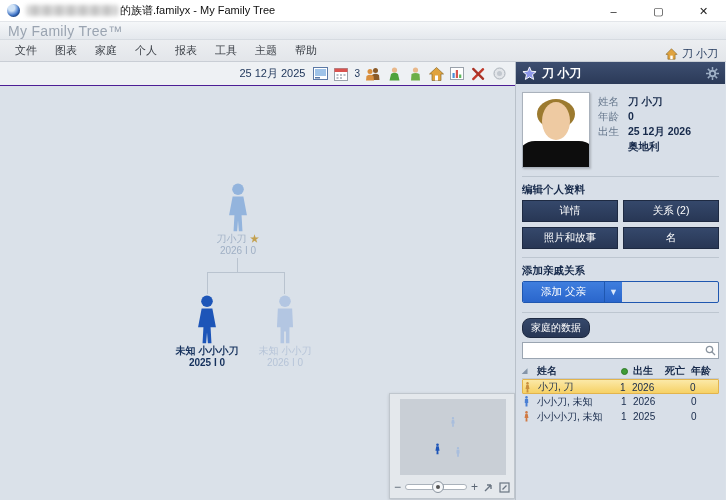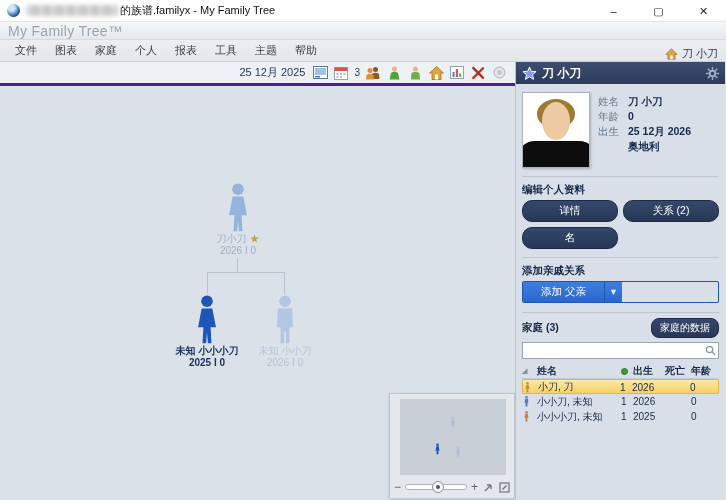--- a/index.html
+++ b/index.html
@@ -32,21 +32,21 @@
   .menu-item { font-size:11px; color:#3a3f46; padding:3px 9px; cursor:default; }
   .home-person { position:absolute; right:8px; display:flex; align-items:center; gap:4px;
     font-size:11px; color:#1c3358; }
   .home-ic { width:13px; height:12px; }
 
   
   .main { display:flex; height:438px; }
   .left-col { width:516px; display:flex; flex-direction:column; border-right:1px solid #b9c1ca; }
 
   
-  .toolbar { height:24px; background:#eef1f4; border-bottom:3px solid #4c1d95;
+  .toolbar { height:24px; background:#eef1f4; border-bottom:1px solid #4c1d95;
     display:flex; align-items:center; justify-content:flex-end; gap:5px; padding-right:8px; }
   .tb-date { font-size:11px; color:#1c3358; margin-right:2px; }
   .tb-count { font-size:10px; color:#1c3358; }
   .ic { width:16px; height:16px; display:inline-flex; align-items:center; justify-content:center; }
 
   
   .canvas { position:relative; flex:1; background:#dae1e9; overflow:hidden; }
   .node { position:absolute; text-align:center; }
   .node-label { font-size:10px; line-height:12px; white-space:nowrap; }
   .lab-root { color:#9fafc4; }
@@ -82,21 +82,21 @@
   .av-body { position:absolute; left:-6px; bottom:-8px; width:80px; height:34px; border-radius:18px 18px 0 0; background:#0d0d0d; }
   .dl { padding-top:2px; }
   .dl-row { display:flex; line-height:15px; }
   .dl-label { width:30px; color:#67788d; font-size:10.5px; }
   .dl-value { color:#16294a; font-size:10.5px; font-weight:bold; }
 
   .hr { border-top:1px solid #bdc6d0; margin:2px 6px; }
   .section-title { font-size:10.5px; font-weight:bold; color:#16294a; padding:4px 6px 3px 6px; }
 
   .btn-grid { display:grid; grid-template-columns:1fr 1fr; gap:5px; padding:0 6px 6px 6px; }
-  .nav-btn { background:linear-gradient(#35486b,#283755); border:1px solid #1e2a42; border-radius:10px;
+  .nav-btn { background:linear-gradient(#35486b,#283755); border:1px solid #1e2a42; border-radius:0;
     color:#fff; font-size:10.5px; text-align:center; padding:3px 0; cursor:default; }
 
   .add-btn { display:inline-flex; margin:0 6px 7px 6px; border:1px solid #1f57b0; border-radius:2px;
     overflow:hidden; cursor:default; }
   .add-btn .txt { background:linear-gradient(#3f7ede,#2a66cc); color:#fff; font-size:10.5px;
     padding:3px 18px; }
   .add-btn .chev { background:linear-gradient(#3f7ede,#2a66cc); color:#dce8fa; width:18px;
     display:flex; align-items:center; justify-content:center; border-left:1px solid #1f57b0; font-size:9px; }
 
   .family-head { display:flex; align-items:center; padding:3px 6px 4px 6px; }
@@ -343,33 +343,33 @@
             <span class="dl-value">奥地利</span>
           </div>
       </div>
     </div>
 
     <div class="hr"></div>
     <div class="section-title">编辑个人资料</div>
     <div class="btn-grid">
       <div class="nav-btn">详情</div>
       <div class="nav-btn">关系 (2)</div>
+      <div class="nav-btn">照片和故事</div>
       <div class="nav-btn">名</div>
     </div>
 
     <div class="hr"></div>
     <div class="section-title">添加亲戚关系</div>
     <div class="add-btn">
       <span class="txt">添加 父亲</span>
       <span class="chev">▼</span>
     </div>
 
     <div class="hr"></div>
     <div class="family-head">
-      <span class="section-label">家庭 (3)</span>
       <span class="small-btn">家庭的数据</span>
     </div>
 
     <div class="search-wrap">
       <input class="search-input" placeholder="" style="">
       <span class="search-ic">
         <svg width="11" height="11" viewBox="0 0 11 11">
             <circle cx="4.5" cy="4.5" r="3.2" fill="none" stroke="#8a949f" stroke-width="1.3"></circle>
             <line x1="7" y1="7" x2="10" y2="10" stroke="#8a949f" stroke-width="1.3"></line>
           </svg>

